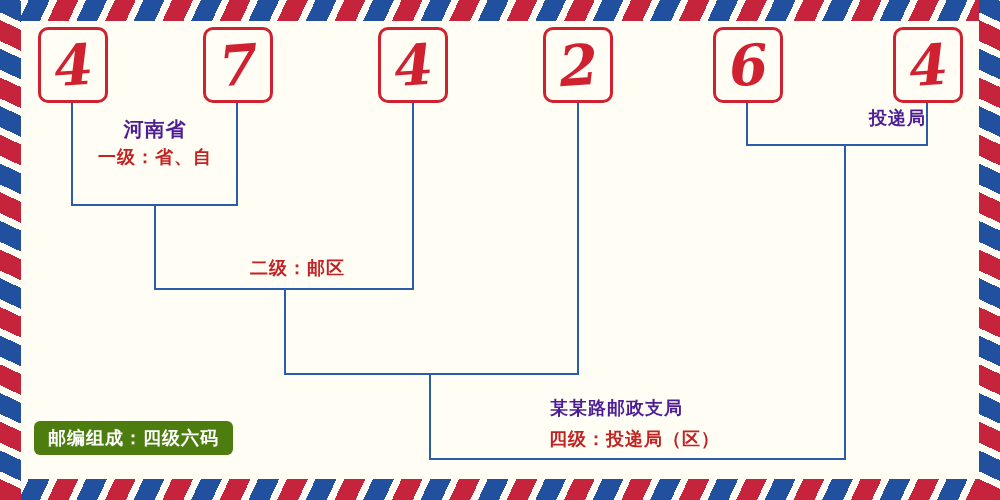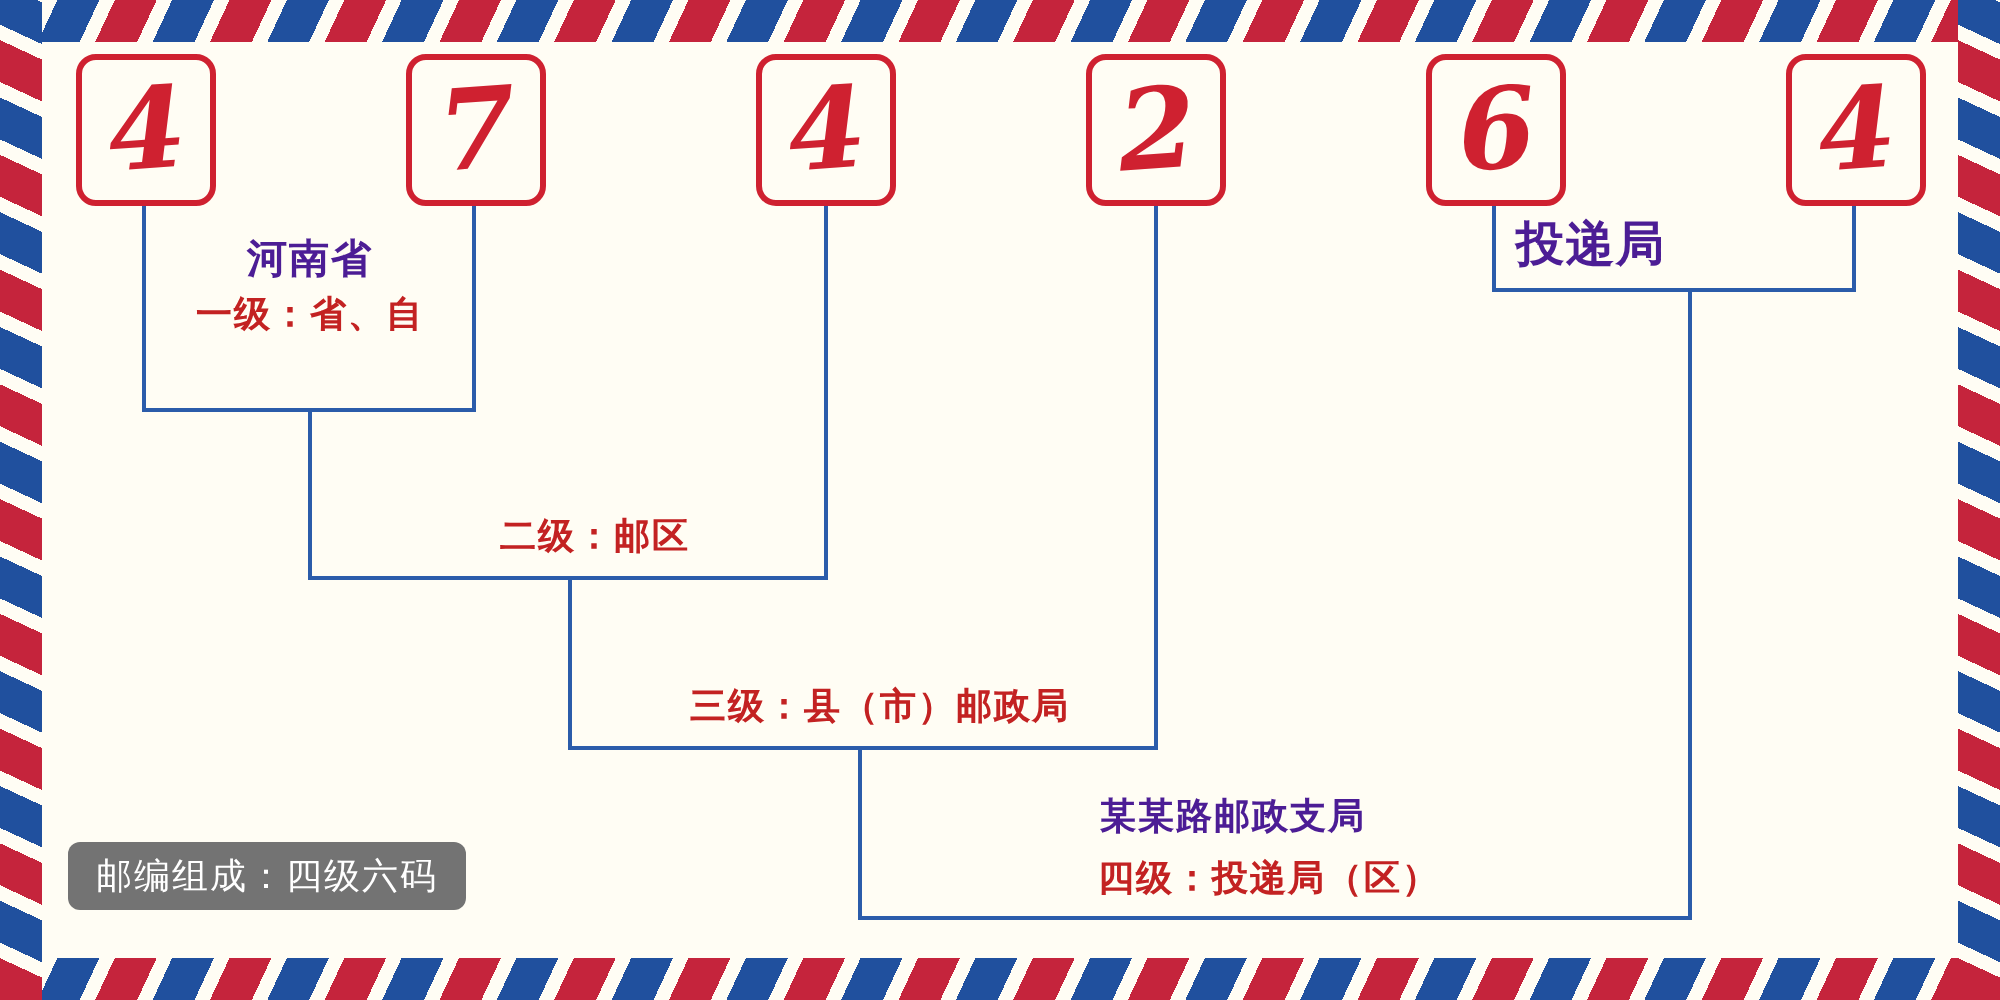--- a/index.html
+++ b/index.html
@@ -61,22 +61,22 @@
   }
   .desc {
     position: absolute; color: #c32222; font-weight: bold;
     font-size: 18px; z-index: 4; letter-spacing: 1px;
   }
   .desc .ln { display: block; line-height: 26px; }
 
   .badge {
     position: absolute;
     left: 34px; top: 421px;
-    background: #737373; color: #ffffff;
-    font-weight: normal; font-size: 18px;
+    background: #4d7c0f; color: #ffffff;
+    font-weight: bold; font-size: 18px;
     padding: 5px 14px;
     border-radius: 6px;
     letter-spacing: 1px;
     z-index: 4;
   }
 </style>
 </head>
 <body>
 
 <div class="canvas">
@@ -124,26 +124,25 @@
   <div class="line" style="left:746px; top:101px; width:2px;   height:45px;"></div>
   <div class="line" style="left:926px; top:101px; width:2px;   height:45px;"></div>
   <div class="line" style="left:746px; top:144px; width:182px; height:2px;"></div>
 
   <div class="name" style="left:75px; top:116px; width:160px; text-align:center;">河南省</div>
 
   <div class="desc" style="left:75px; top:144px; width:160px; text-align:center;">
     <span class="ln">一级：省、自</span>
   </div>
 
-  <div class="name" style="left:758px; top:106px; width:168px; text-align:left; font-size:24px;">投递局</div>
+  <div class="name" style="left:758px; top:106px; width:168px; text-align:right; font-size:18px;">投递局</div>
 
   <div class="desc" style="left:195px; top:256px; width:150px; text-align:right;">二级：邮区</div>
 
 
-  <div class="desc" style="left:300px; top:341px; width:280px; text-align:center;">三级：县（市）邮政局</div>
 
   <div class="name" style="left:550px; top:396px; width:220px; font-size:18px;">某某路邮政支局</div>
 
   <div class="desc" style="left:549px; top:427px; width:230px;">四级：投递局（区）</div>
 
   <div class="badge">邮编组成：四级六码</div>
 
 </div>
 
 </body></html>

